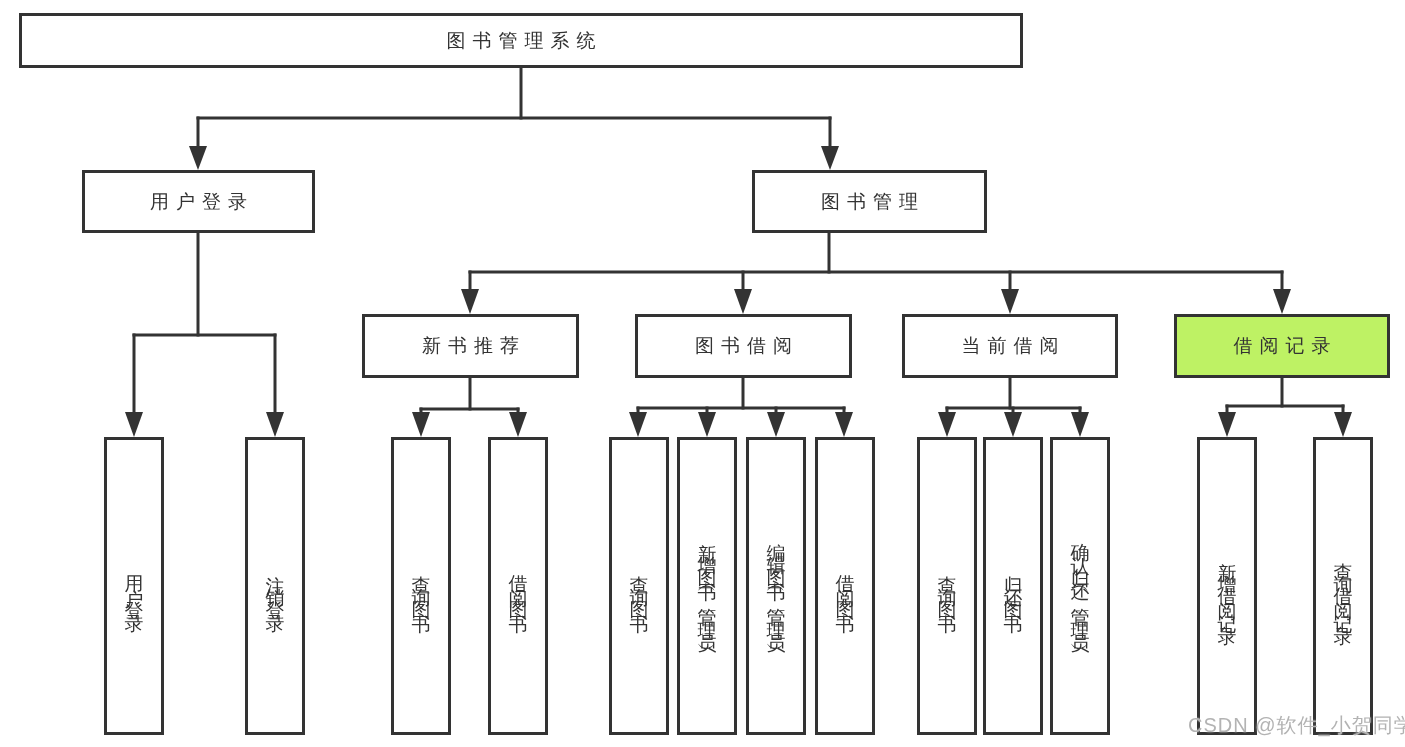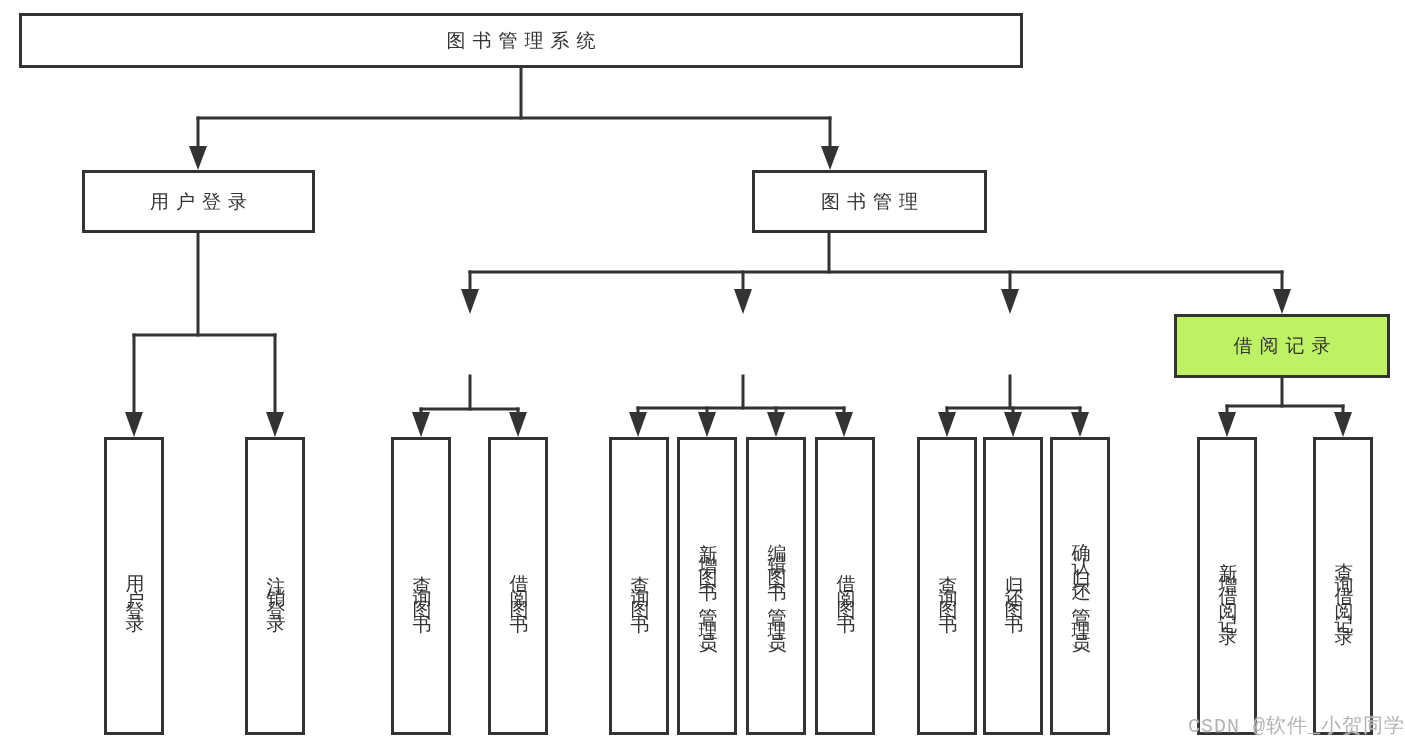--- a/index.html
+++ b/index.html
@@ -5,21 +5,21 @@
   html, body {
     margin: 0;
     padding: 0;
     background: #ffffff;
   }
   #canvas {
     position: relative;
     width: 1405px;
     height: 747px;
     background: #ffffff;
-    font-family: Liberation Mono, monospace;
+    font-family: Liberation Sans, sans-serif;
     overflow: hidden;
   }
   #connectors {
     position: absolute;
     left: 0;
     top: 0;
     width: 1405px;
     height: 747px;
   }
   .box {
@@ -152,20 +152,29 @@
     <span class="h-label">图书管理系统</span>
   </div>
 
   <div class="box" style="left: 82px; top: 170px; width: 233px; height: 63px; border-color: rgb(51, 51, 51); background: rgb(255, 255, 255);">
     <span class="h-label">用户登录</span>
   </div>
   <div class="box" style="left: 712px; top: 170px; width: 235px; height: 63px; border-color: rgb(51, 51, 51); background: rgb(255, 255, 255); margin-left: 40px;">
     <span class="h-label">图书管理</span>
   </div>
 
+  <div class="box" style="left: 362px; top: 314px; width: 217px; height: 64px; border-color: rgb(51, 51, 51); background: rgb(255, 255, 255);">
+    <span class="h-label">新书推荐</span>
+  </div>
+  <div class="box" style="left: 635px; top: 314px; width: 217px; height: 64px; border-color: rgb(51, 51, 51); background: rgb(255, 255, 255);">
+    <span class="h-label">图书借阅</span>
+  </div>
+  <div class="box" style="left: 902px; top: 314px; width: 216px; height: 64px; border-color: rgb(51, 51, 51); background: rgb(255, 255, 255);">
+    <span class="h-label">当前借阅</span>
+  </div>
   <div class="box" style="left: 1174px; top: 314px; width: 216px; height: 64px; border-color: rgb(51, 51, 51); background: #bef264;">
     <span class="h-label">借阅记录</span>
   </div>
 
   <div class="box v" style="left: 104px; border-color: rgb(51, 51, 51); background: rgb(255, 255, 255);">
     <span class="v-label">用户登录</span>
   </div>
   <div class="box v" style="left: 245px; border-color: rgb(51, 51, 51); background: rgb(255, 255, 255);">
     <span class="v-label">注销登录</span>
   </div>

